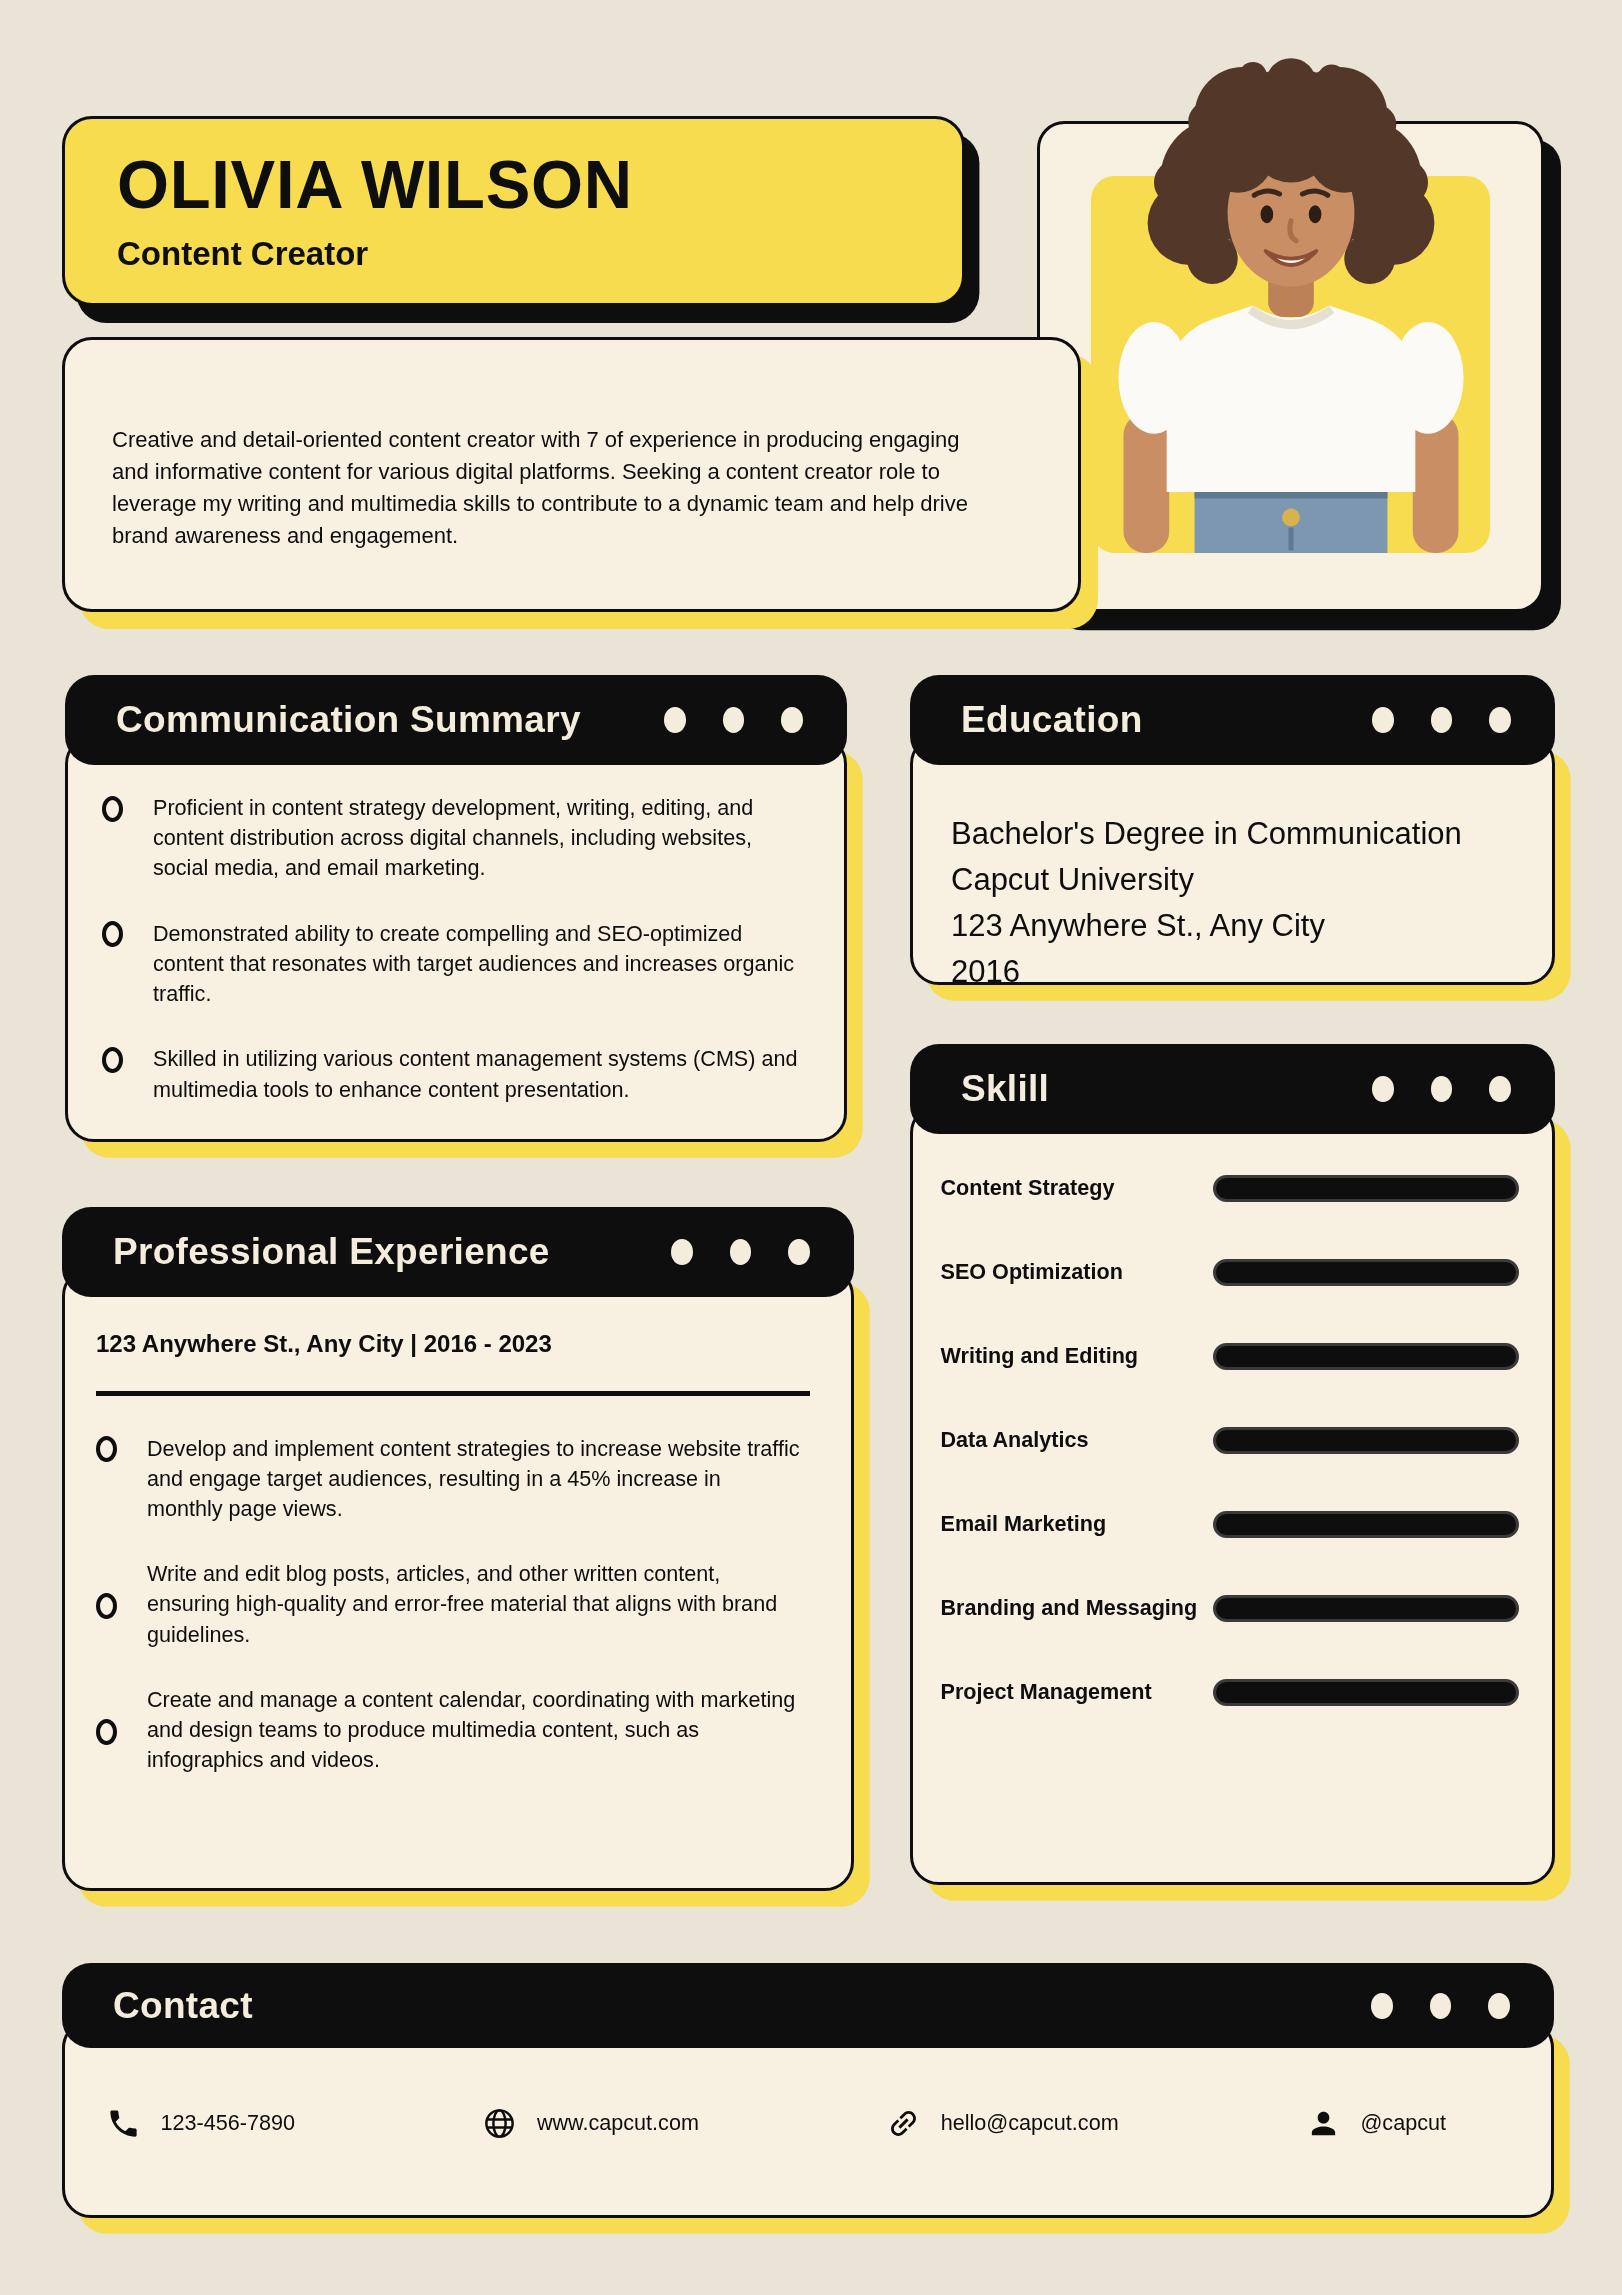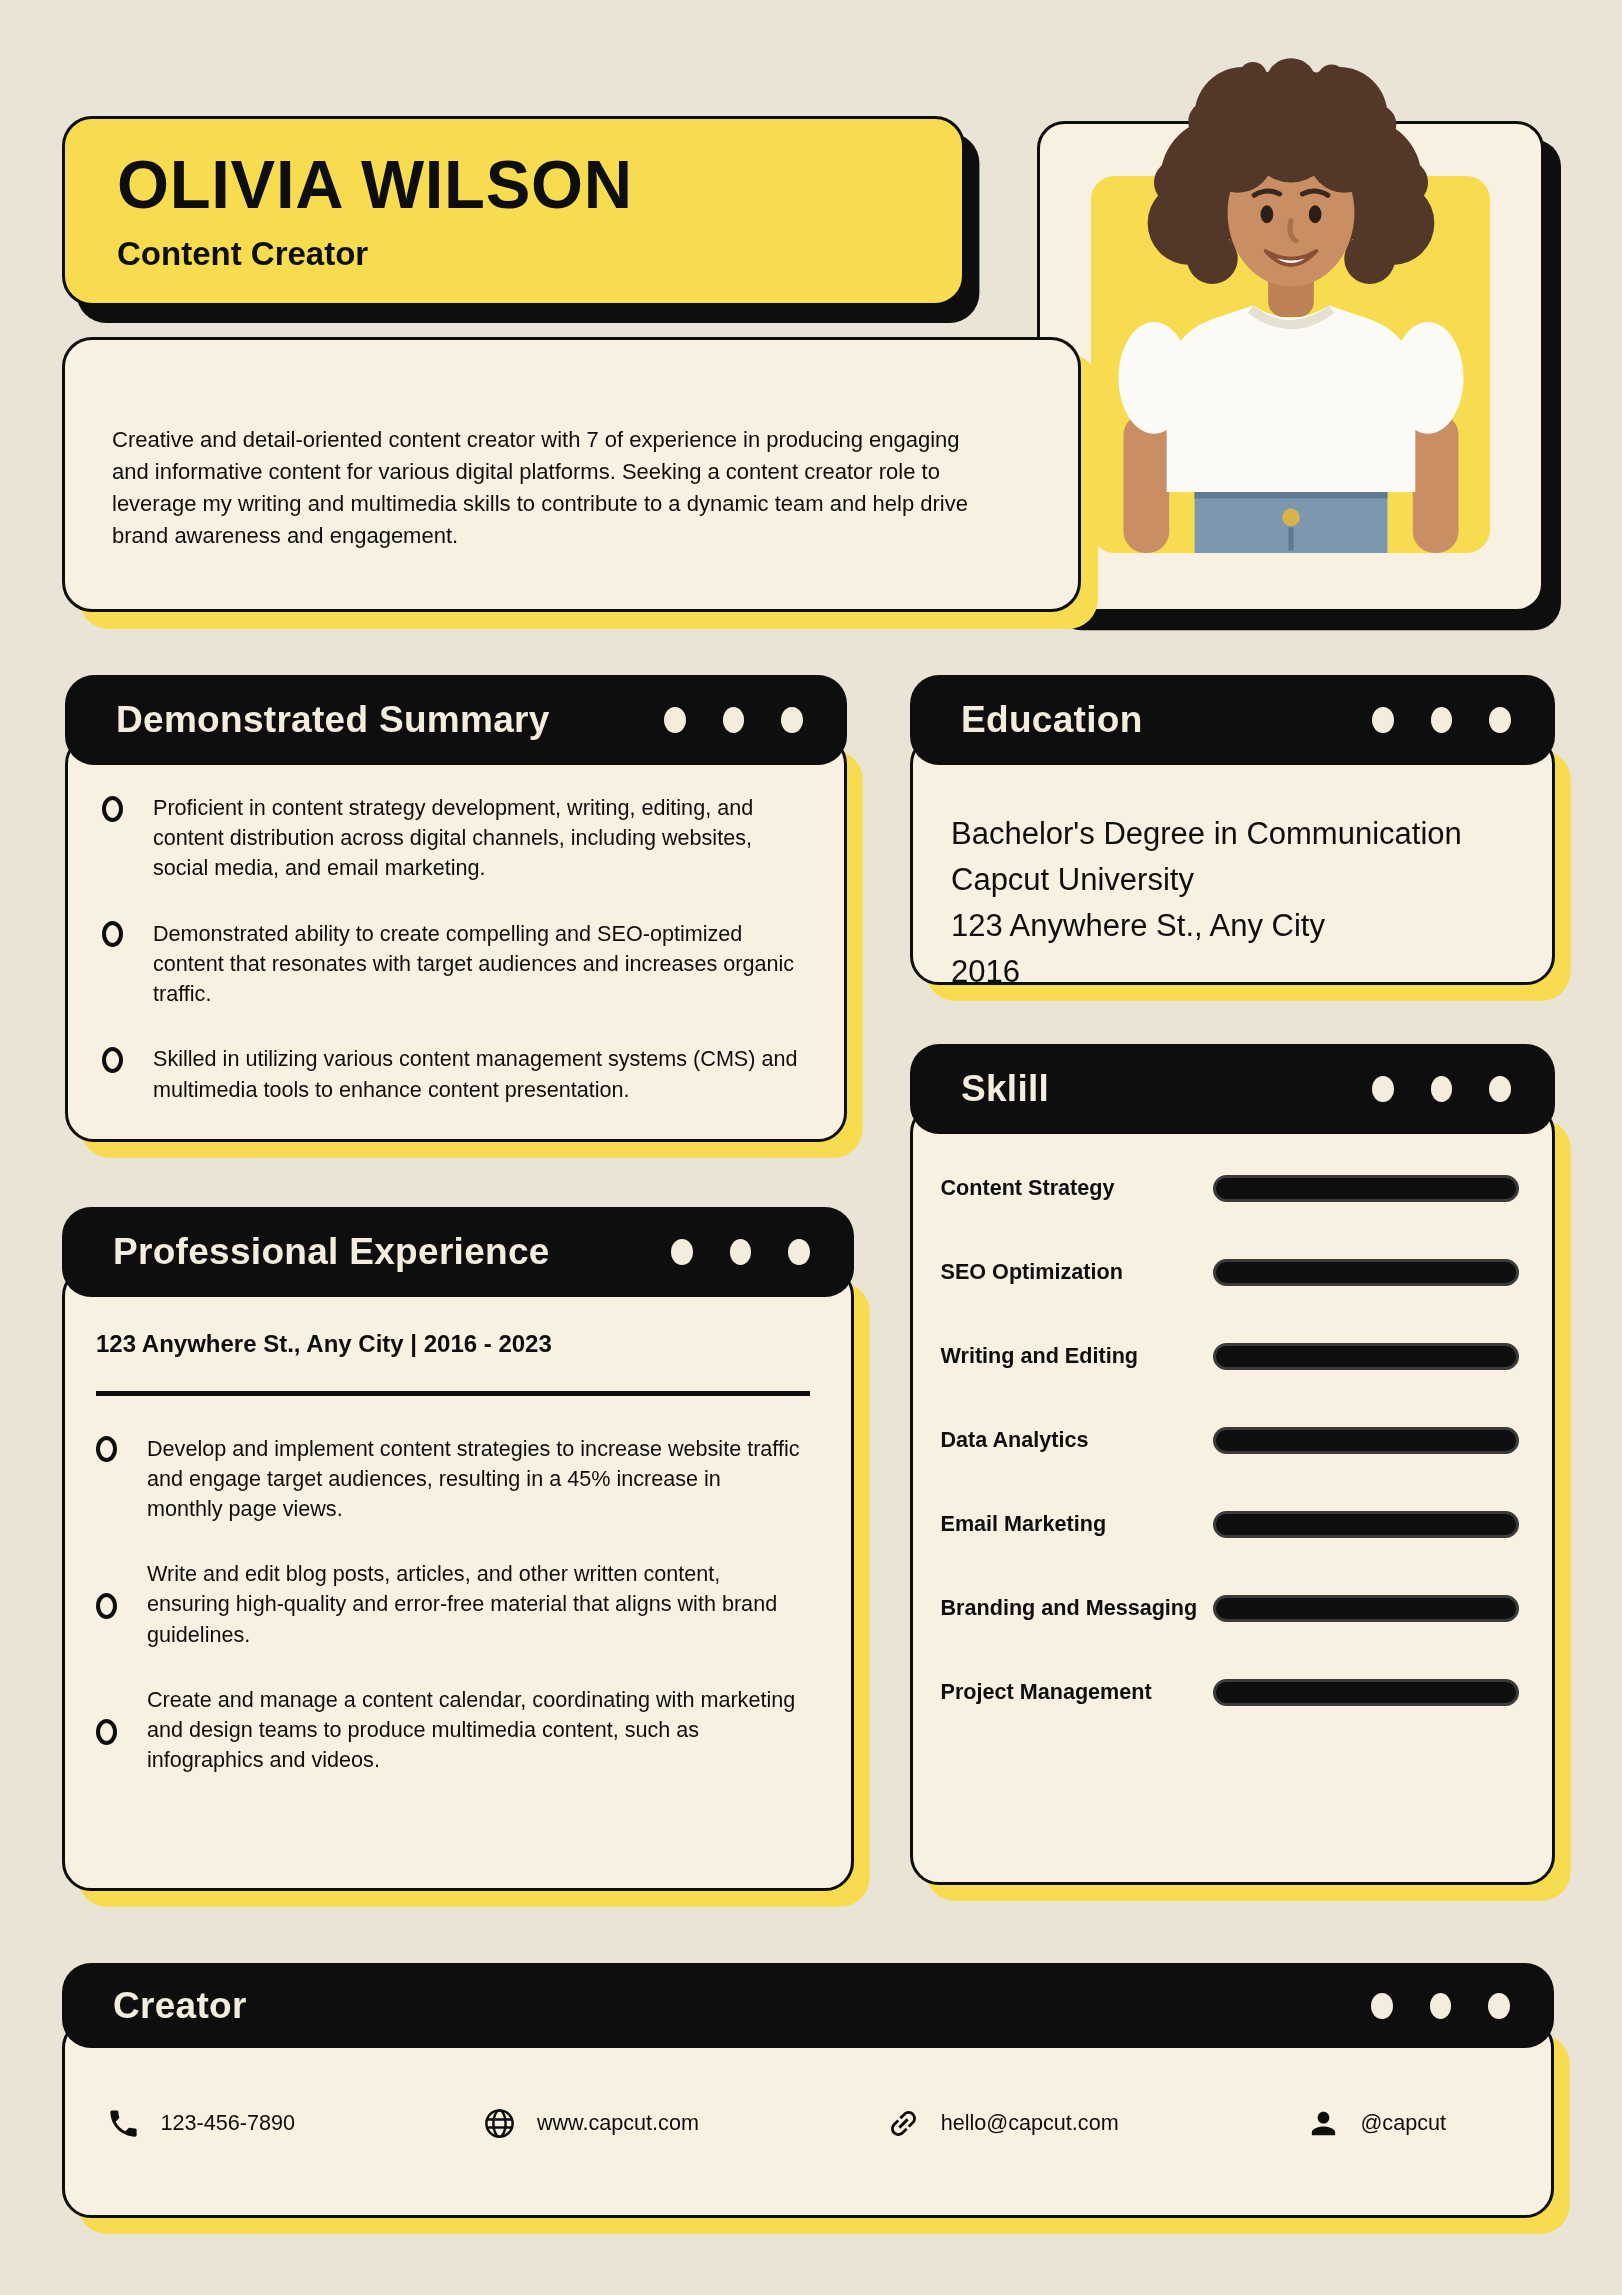--- a/index.html
+++ b/index.html
@@ -185,21 +185,21 @@
       <div class="bullet-row">
         <span class="bullet-circle"></span>
         <span class="bullet-text">Demonstrated ability to create compelling and SEO-optimized content that resonates with target audiences and increases organic traffic.</span>
       </div>
       <div class="bullet-row">
         <span class="bullet-circle"></span>
         <span class="bullet-text">Skilled in utilizing various content management systems (CMS) and multimedia tools to enhance content presentation.</span>
       </div>
     </div>
     <div class="win-header">
-      <span class="win-title">Demonstrated Summary</span>
+      <span class="win-title">Communication Summary</span>
       <div class="dots">
         <span class="dot"></span>
         <span class="dot"></span>
         <span class="dot"></span>
       </div>
     </div>
   </section>
 
   <section class="window education">
     <div class="win-body">
@@ -311,21 +311,21 @@
         <span class="contact-text">hello@capcut.com</span>
       </div>
       <div class="contact-item">
         <svg viewBox="0 0 24 24">
             <path fill="#0E0E0E" d="M12 12c2.21 0 4-1.79 4-4s-1.79-4-4-4-4 1.79-4 4 1.79 4 4 4zm0 2c-2.67 0-8 1.34-8 4v2h16v-2c0-2.66-5.33-4-8-4z"></path>
           </svg>
         <span class="contact-text">@capcut</span>
       </div>
     </div>
     <div class="win-header">
-      <span class="win-title">Creator</span>
+      <span class="win-title">Contact</span>
       <div class="dots">
         <span class="dot"></span>
         <span class="dot"></span>
         <span class="dot"></span>
       </div>
     </div>
   </section>
 
 </div>
 

